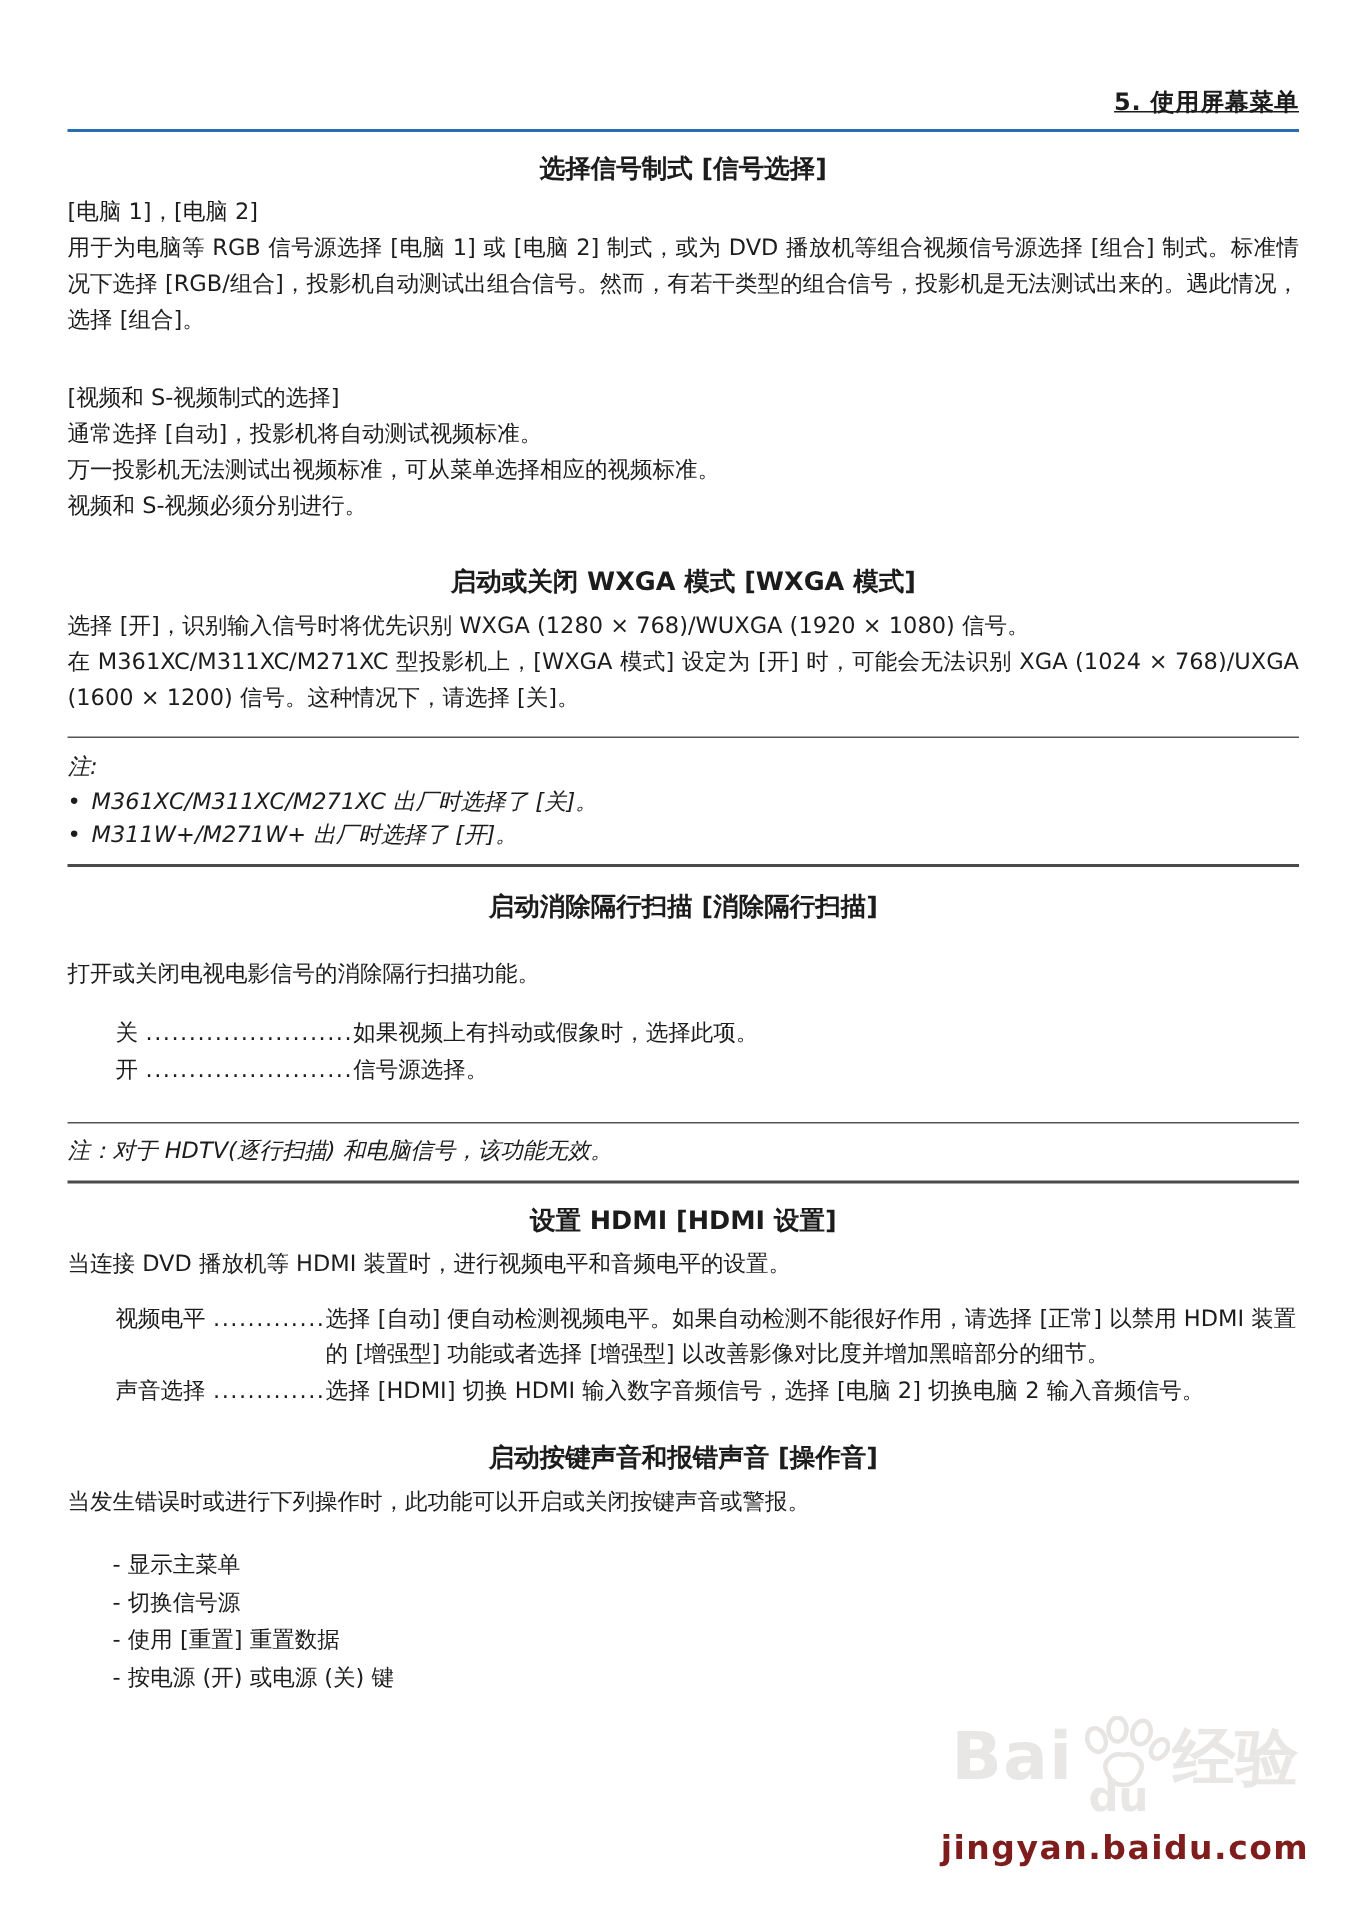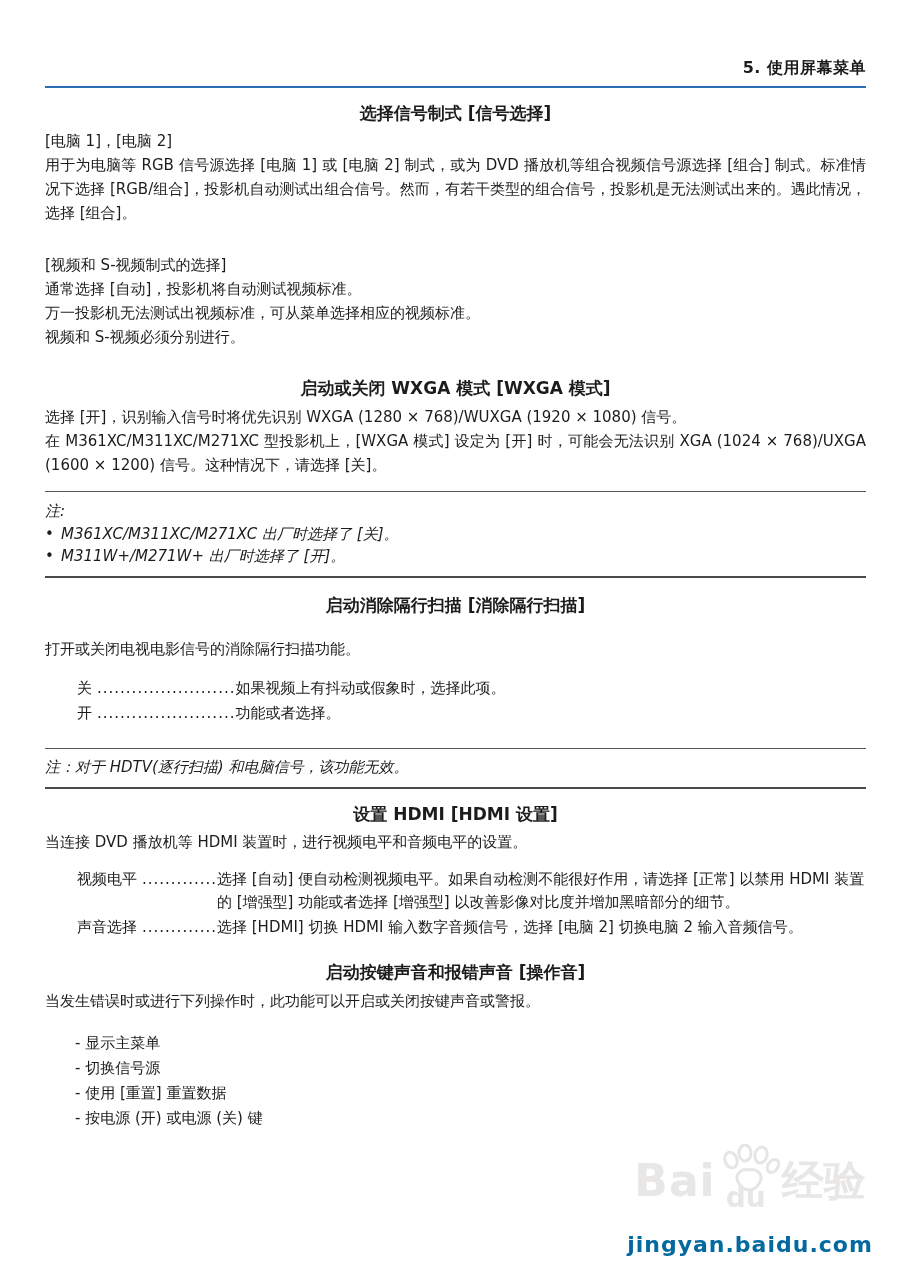--- a/index.html
+++ b/index.html
@@ -18,20 +18,21 @@
     width:821px;
   }
   
   .chapter-head{
     text-align:right;
     font-size:16px;
     font-weight:bold;
     padding-bottom:7px;
     border-bottom:2px solid #2a6db2;
     letter-spacing:0.5px;
+    text-decoration:underline;
   }
   
   .sec-title{
     font-size:17px;
     font-weight:bold;
     margin:0;
     line-height:24px;
     text-align:center;
   }
   .t1{margin-top:13px;}
@@ -91,21 +92,21 @@
     position:absolute;
     right:26px;
     top:1150px;
     width:260px;
     text-align:center;
     color:#e9e7e6;
     user-select:none;
   }
   .wm-row{
     display:flex;
-    align-items:center;
+    align-items:flex-start;
     justify-content:center;
     gap:2px;
   }
   .wm-bai{
     font-size:44px;
     font-weight:bold;
     line-height:44px;
     letter-spacing:1px;
   }
   .wm-paw-wrap{
@@ -119,25 +120,25 @@
     left:8px;bottom:-2px;
     font-size:28px;
     font-weight:bold;
   }
   .wm-suffix{
     font-size:42px;
     font-weight:bold;
     line-height:44px;
   }
   .wm-url{
-    margin-top:20px;
+    margin-top:8px;
     font-size:22px;
     font-weight:bold;
     letter-spacing:1px;
-    color:#0369a1;
+    color:#7f1d1d;
   }
   
   .page-num{
     position:absolute;
     left:0;right:0;
     top:1222px;
     text-align:center;
     font-size:18px;
     font-weight:bold;
   }
@@ -176,21 +177,21 @@
 
     <h2 class="sec-title t3">启动消除隔行扫描 [消除隔行扫描]</h2>
     <p class="body-line deint-p">打开或关闭电视电影信号的消除隔行扫描功能。</p>
     <div class="def-list">
       <div class="def-row">
         <span class="def-lead"><span class="def-term">关</span><span class="def-dots">........................</span></span>
         <span class="def-desc">如果视频上有抖动或假象时，选择此项。</span>
       </div>
       <div class="def-row">
         <span class="def-lead"><span class="def-term">开</span><span class="def-dots">........................</span></span>
-        <span class="def-desc">功能或者选择。</span>
+        <span class="def-desc">信号源选择。</span>
       </div>
     </div>
 
     <div class="note-block note2">
       <div class="body-line">注：对于 HDTV(逐行扫描) 和电脑信号，该功能无效。</div>
     </div>
 
     <h2 class="sec-title t4">设置 HDMI [HDMI 设置]</h2>
     <p class="body-line hdmi-p">当连接 DVD 播放机等 HDMI 装置时，进行视频电平和音频电平的设置。</p>
     <div class="def-list def-list-hdmi">

